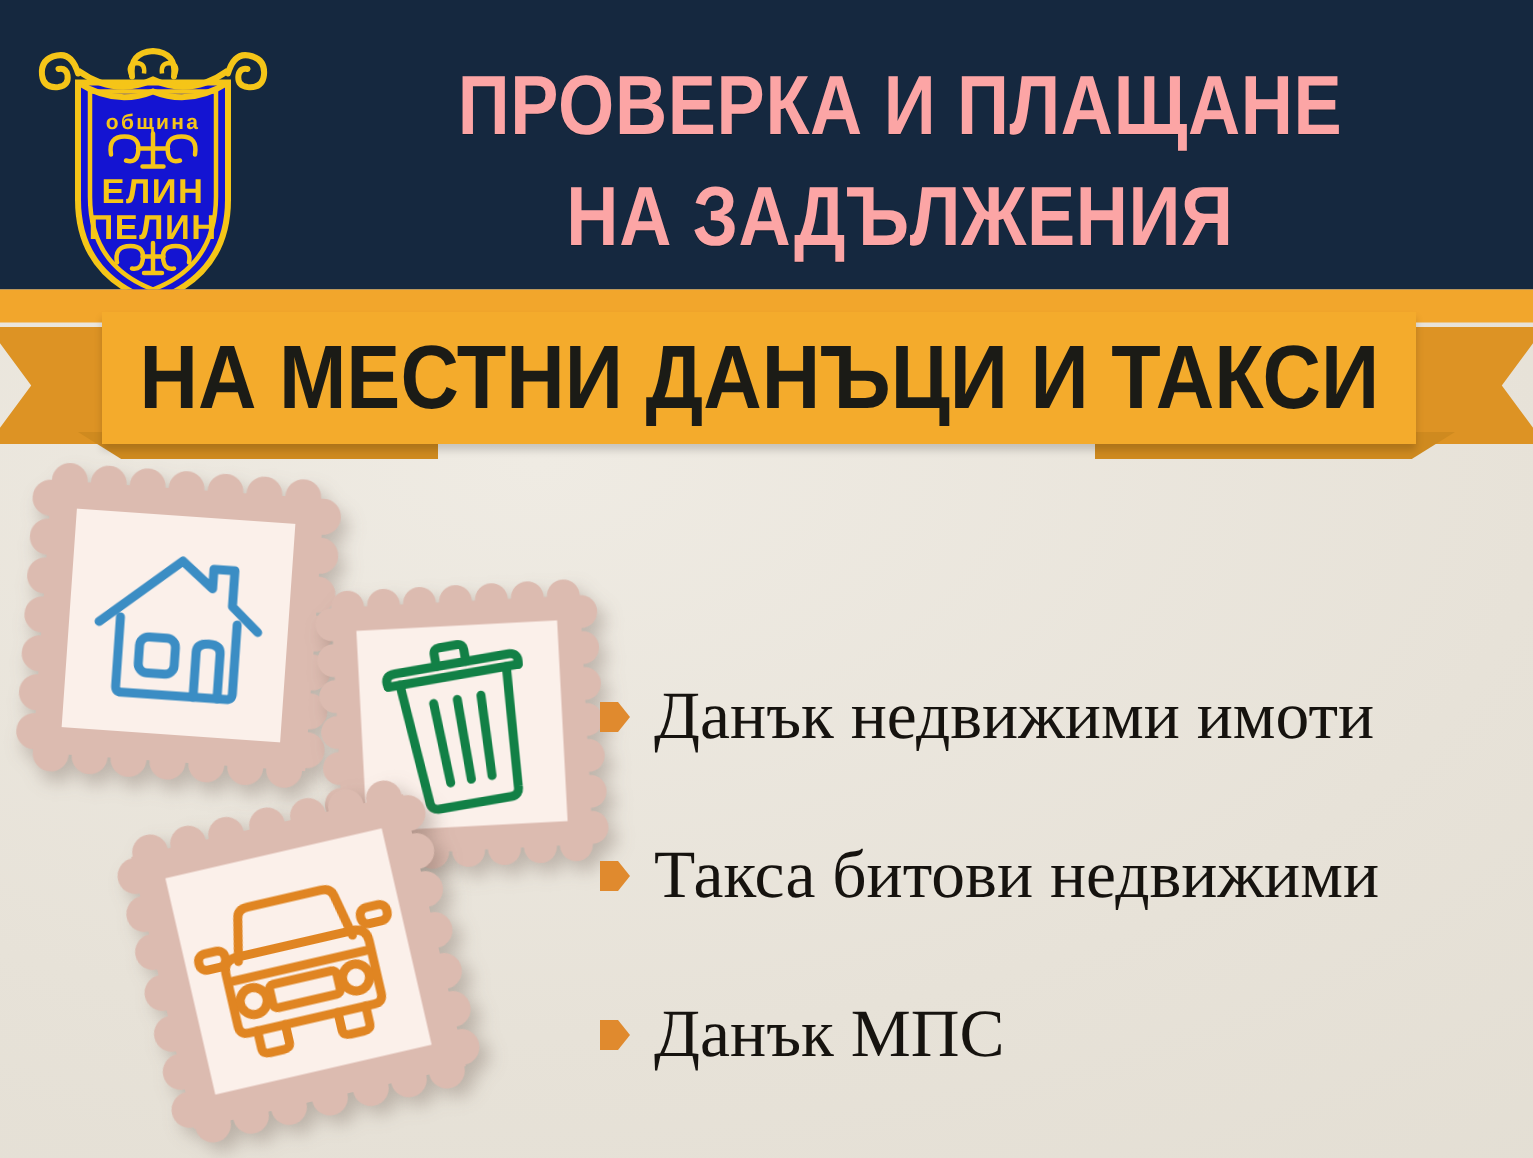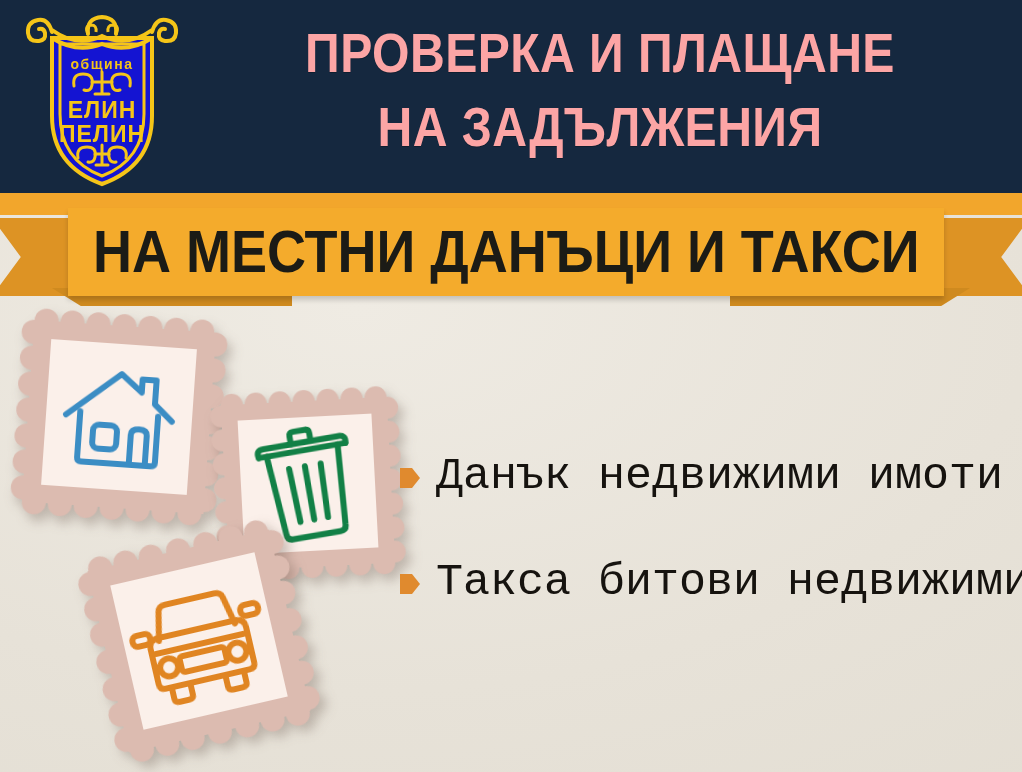--- a/index.html
+++ b/index.html
@@ -30,21 +30,21 @@
   .header {
     position: absolute;
     left: 0; top: 0;
     width: 1022px;
     height: 193px;
     background: #15283f;
     overflow: hidden;
   }
   .header-inner {
     position: absolute;
-    left: 0; top: 0;
+    left: 0; top: 17px;
     width: 880px; height: 193px;
     display: flex;
     align-items: flex-start;
   }
 
   .logo-wrap {
     position: absolute;
     left: 22px;
     top: 8px;
     width: 160px;
@@ -161,21 +161,21 @@
   }
   .bullet {
     flex: 0 0 auto;
     width: 20px;
     height: 24px;
     margin-right: 16px;
     margin-top: 2px;
   }
   .bullet svg { display: block; }
   .item-label {
-    font-family: Liberation Mono, monospace;
+    font-family: Liberation Serif, serif;
     font-size: 45px;
     line-height: 50px;
     color: #16130f;
     white-space: nowrap;
   }
 </style>
 </head>
 <body>
 
 <div id="poster">
@@ -420,16 +420,24 @@
 
     <div class="list-item">
       <span class="bullet">
         <svg width="20" height="24" viewBox="0 0 20 24" aria-hidden="true">
           <path d="M0 2 L12 2 L20 12 L12 22 L0 22 Z" fill="#e08a2e"></path>
         </svg>
       </span>
       <span class="item-label">Такса битови недвижими</span>
     </div>
 
+    <div class="list-item">
+      <span class="bullet">
+        <svg width="20" height="24" viewBox="0 0 20 24" aria-hidden="true">
+          <path d="M0 2 L12 2 L20 12 L12 22 L0 22 Z" fill="#e08a2e"></path>
+        </svg>
+      </span>
+      <span class="item-label">Данък МПС</span>
+    </div>
 
   </div>
 
 </div>
 
 </body></html>

